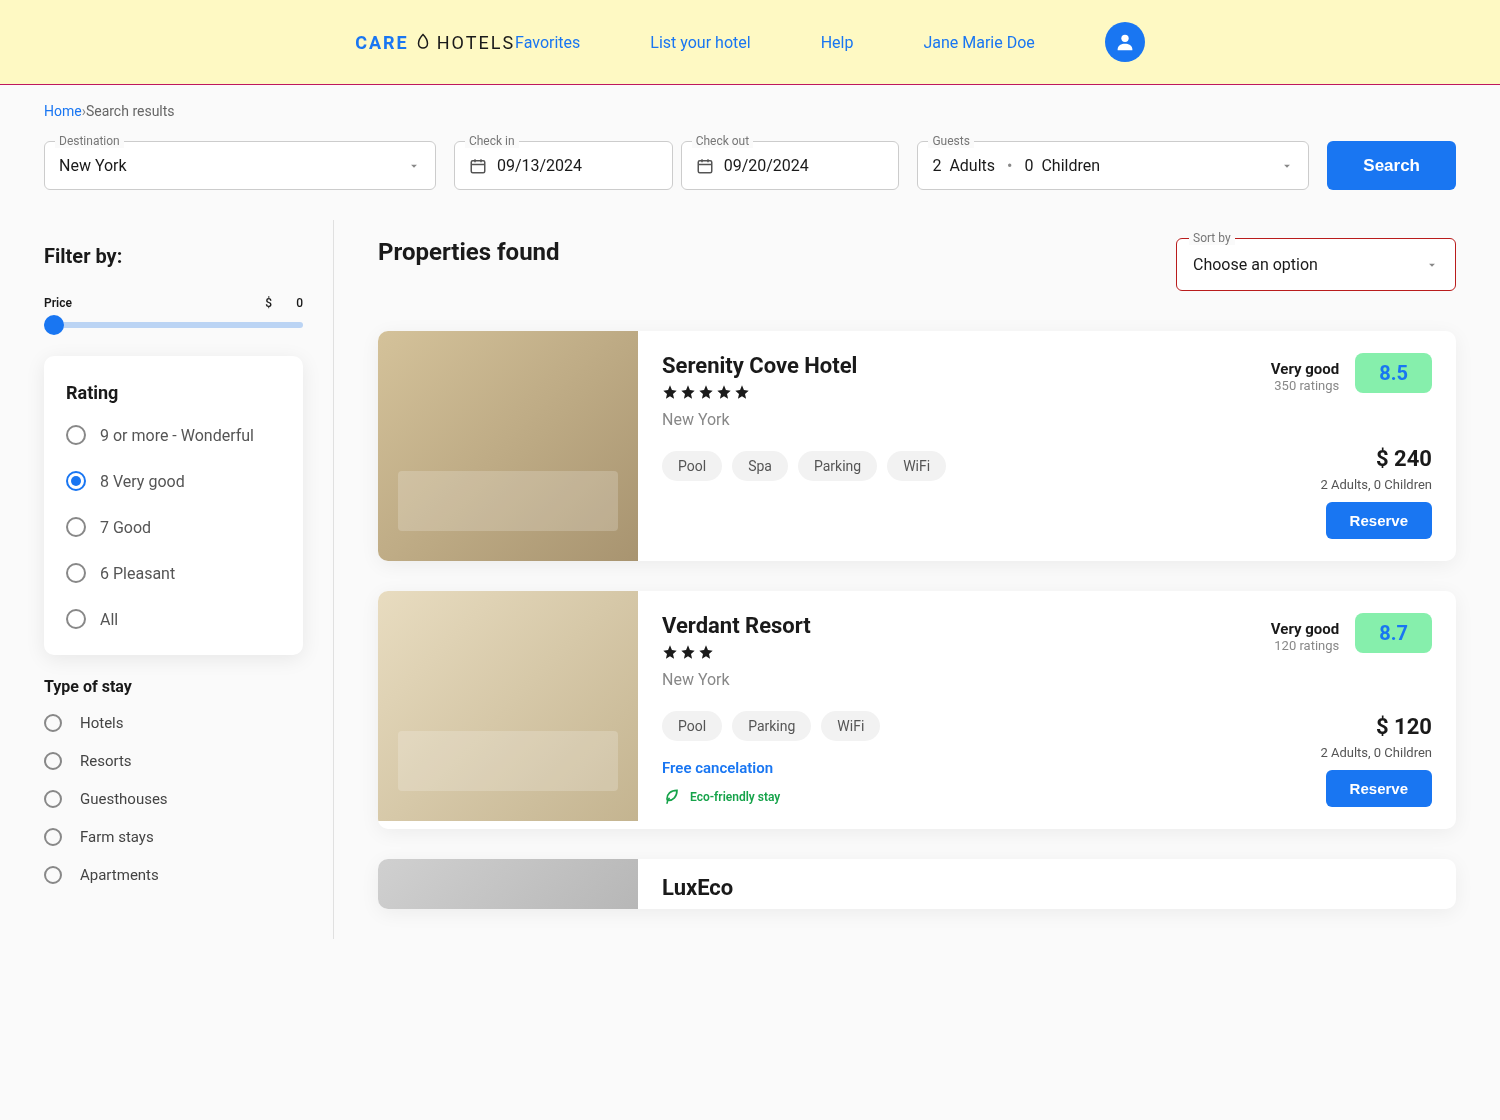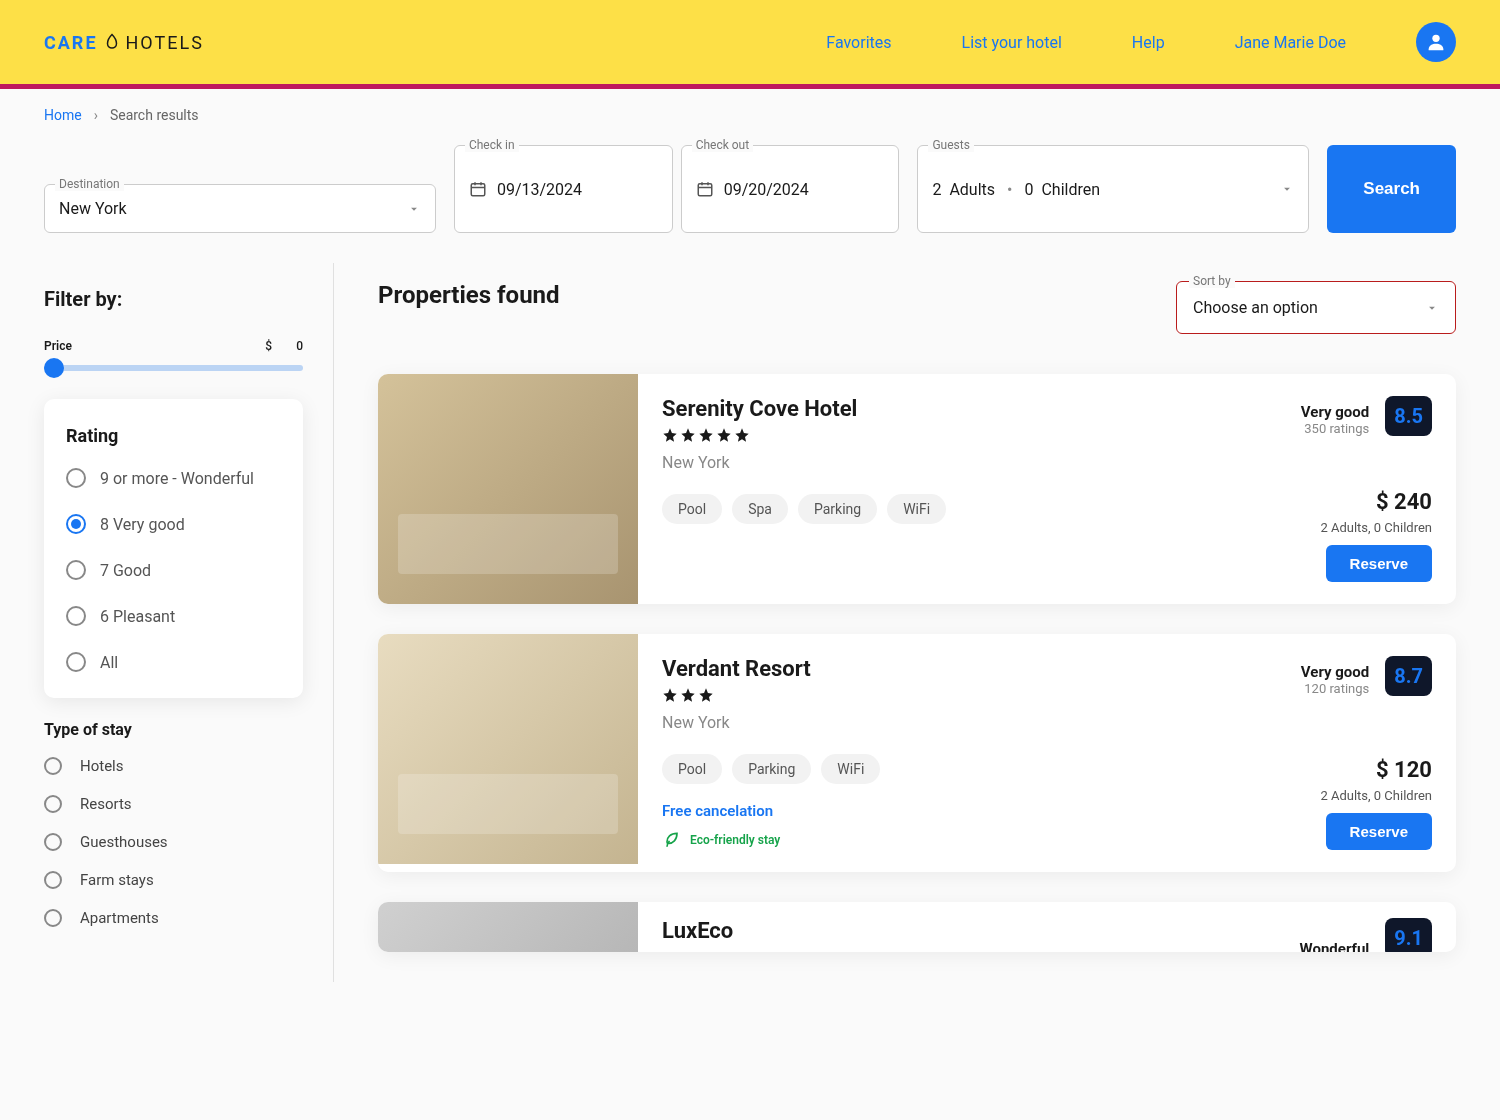--- a/index.html
+++ b/index.html
@@ -1,39 +1,39 @@
 <!DOCTYPE html>
 <html><head>
   <meta charset="utf-8">
   <style>
     * { margin: 0; padding: 0; box-sizing: border-box; }
     body { font-family: -apple-system, BlinkMacSystemFont, 'Segoe UI', Roboto, Arial, sans-serif; background: #fafafa; color: #1a1a1a; }
     
     
-    .header { background: #fde047; border-bottom: 5px solid #be185d; padding: 22px 44px; display: flex; align-items: center; justify-content: space-between; }
+    .header { background: #fef9c3; border-bottom: 1px solid #be185d; padding: 22px 44px; display: flex; align-items: center; justify-content: center; }
     .logo { display: flex; align-items: center; gap: 5px; font-size: 18px; font-weight: 700; letter-spacing: 2px; }
     .logo-care { color: #1976f2; }
     .logo-icon { width: 18px; height: 18px; }
     .logo-hotels { color: #1a1a1a; font-weight: 400; }
     .nav { display: flex; align-items: center; gap: 70px; }
     .nav a { color: #1976f2; text-decoration: none; font-size: 16px; }
     .avatar { width: 40px; height: 40px; background: #1976f2; border-radius: 50%; display: flex; align-items: center; justify-content: center; color: #fff; }
     
     
-    .breadcrumb { padding: 18px 44px 0; display: flex; align-items: center; gap: 12px; font-size: 14px; }
+    .breadcrumb { padding: 18px 44px 0; display: flex; align-items: center; gap: 0; font-size: 14px; }
     .breadcrumb a { color: #1976f2; text-decoration: none; }
     .breadcrumb-sep { color: #888; font-size: 14px; }
     .breadcrumb-current { color: #666; }
     
     
     .search-row { padding: 22px 44px 30px; display: flex; gap: 18px; align-items: stretch; }
     .field { position: relative; border: 1px solid #ccc; border-radius: 6px; background: #fff; padding: 14px 14px; flex: 1; display: flex; align-items: center; gap: 10px; }
     .field-label { position: absolute; top: -8px; left: 10px; background: #fafafa; padding: 0 4px; font-size: 12px; color: #777; }
     .field-value { font-size: 16px; color: #1a1a1a; }
-    .field.dest { flex: 1.3; justify-content: space-between; margin-top: 39px; }
+    .field.dest { flex: 1.3; justify-content: space-between; }
     .field.guests { flex: 1.3; justify-content: space-between; }
     .date-fields { display: flex; gap: 8px; flex: 1.6; }
     .date-fields .field { flex: 1; }
     .cal-icon { width: 18px; height: 18px; fill: #555; }
     .chev-down { width: 14px; height: 14px; fill: #888; }
     .guests-inner { display: flex; align-items: center; gap: 8px; }
     .guests-dot { color: #888; margin: 0 4px; }
     .search-btn { background: #1976f2; color: #fff; border: none; border-radius: 6px; padding: 12px 36px; font-size: 17px; font-weight: 600; cursor: pointer; }
     
     
@@ -85,27 +85,27 @@
     .tag { background: #f2f2f2; color: #555; padding: 7px 16px; border-radius: 18px; font-size: 14px; }
     .free-cancel { color: #1976f2; font-size: 15px; font-weight: 600; margin-bottom: 10px; }
     .eco-stay { display: flex; align-items: center; gap: 8px; color: #16a34a; font-size: 12px; font-weight: 600; }
     .eco-icon { width: 20px; height: 20px; }
     
     .card-right { text-align: right; display: flex; flex-direction: column; align-items: flex-end; }
     .rating-row { display: flex; align-items: flex-end; gap: 16px; margin-bottom: auto; }
     .rating-text { text-align: right; }
     .rating-label { font-size: 15px; font-weight: 700; }
     .rating-count { font-size: 13px; color: #888; }
-    .rating-badge { background: #0f172a; color: #1976f2; font-size: 20px; font-weight: 700; padding: 8px 9px; border-radius: 8px; }
+    .rating-badge { background: #86efac; color: #1976f2; font-size: 20px; font-weight: 700; padding: 8px 24px; border-radius: 8px; }
     .price { font-size: 22px; font-weight: 700; margin-bottom: 6px; }
     .guests-info { font-size: 13px; color: #555; margin-bottom: 10px; }
     .reserve-btn { background: #1976f2; color: #fff; border: none; border-radius: 6px; padding: 10px 24px; font-size: 15px; font-weight: 600; cursor: pointer; }
     
     .card.partial { max-height: 50px; }
-    .card.partial .card-body { padding-top: 16px; }
+    .card.partial .card-body { padding-top: 16px; flex-direction: column; }
   </style>
 </head>
 <body>
 
 <header class="header">
   <div class="logo">
     <span class="logo-care">CARE</span>
     <svg class="logo-icon" viewBox="0 0 24 24" fill="none" stroke="#1a1a1a" stroke-width="2">
         <path d="M12 2 C8 6 6 10 6 14 C6 18 9 20 12 20 C15 20 18 18 18 14 C18 10 16 6 12 2 Z"></path>
       </svg>

